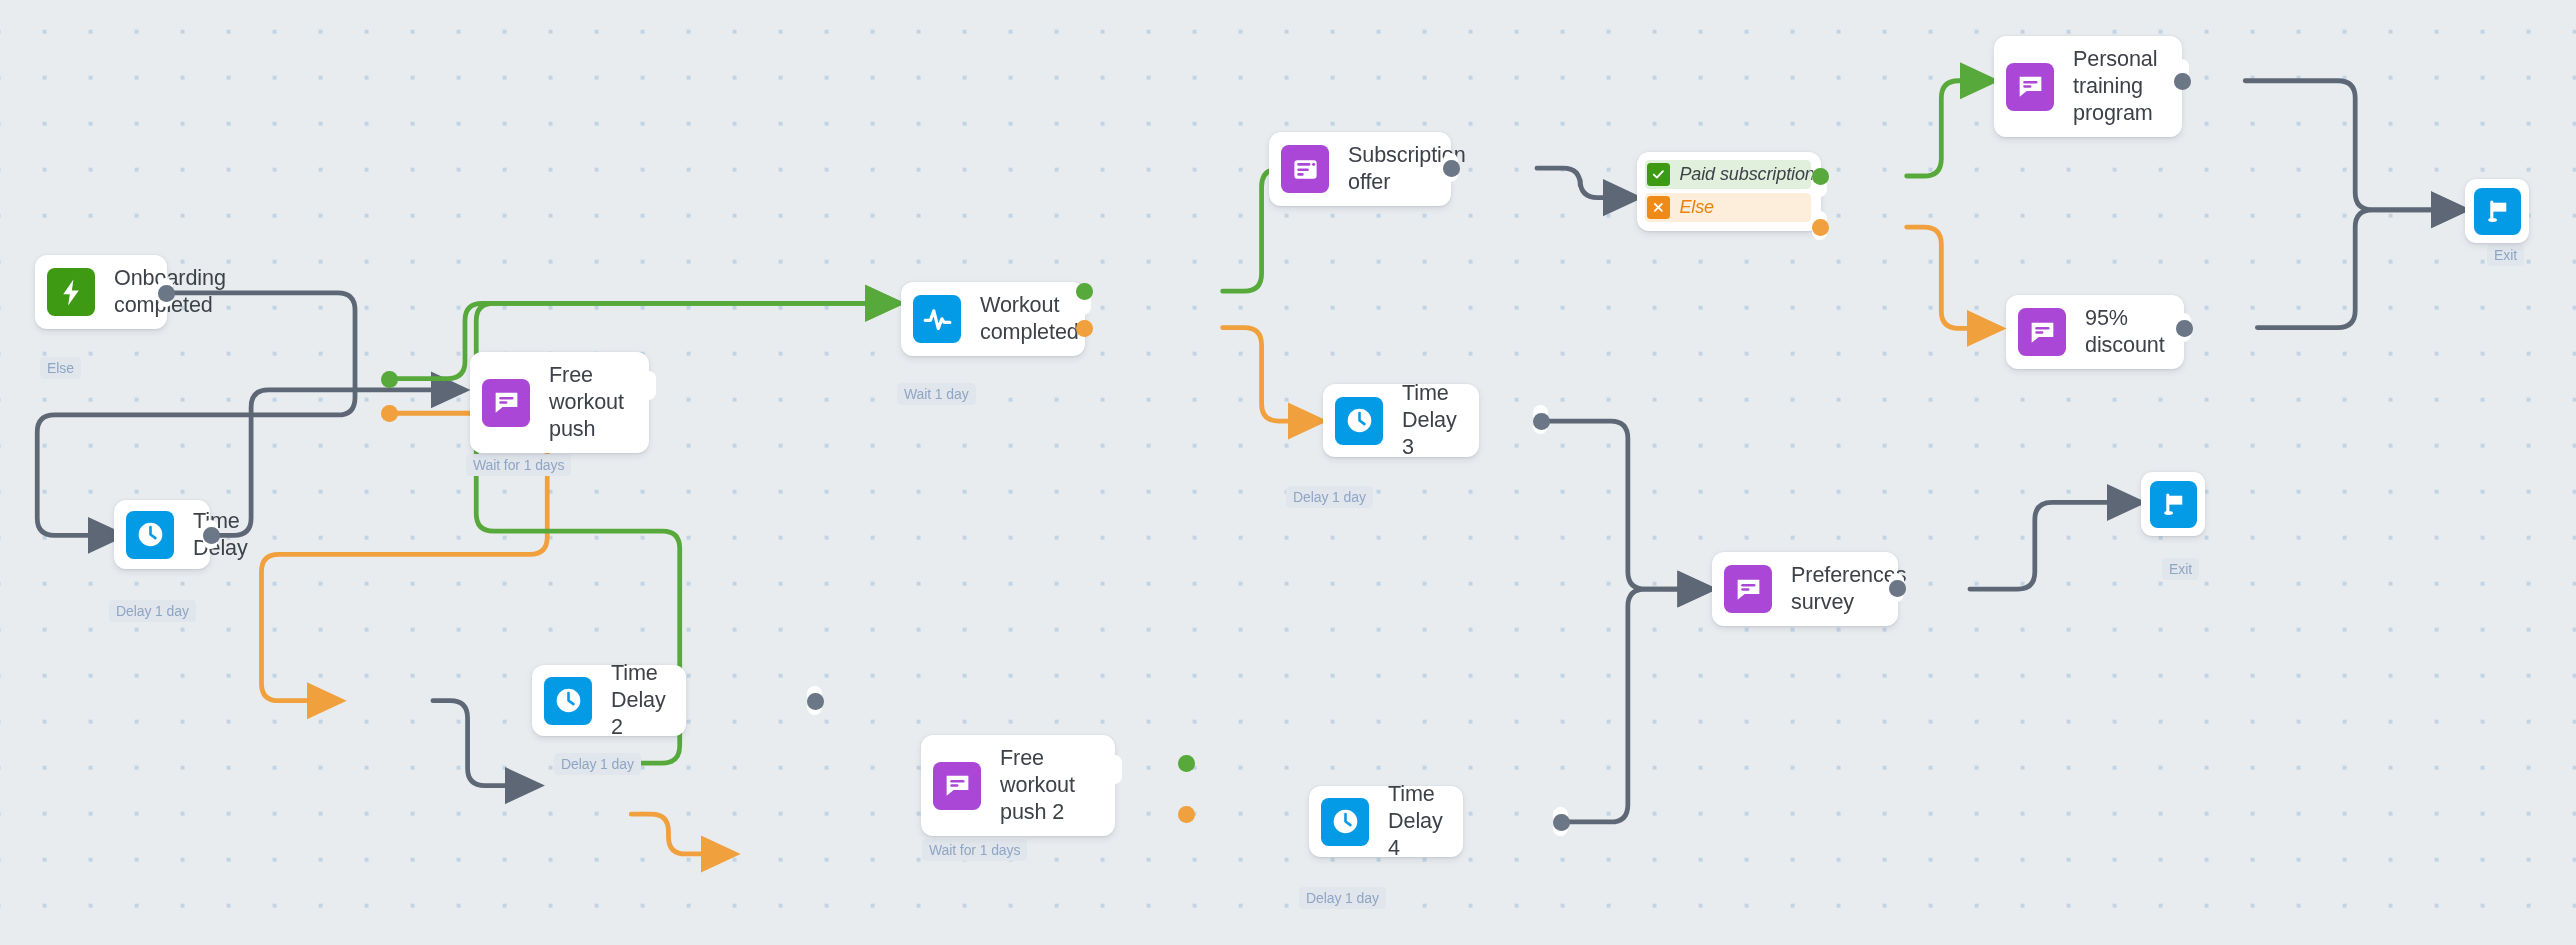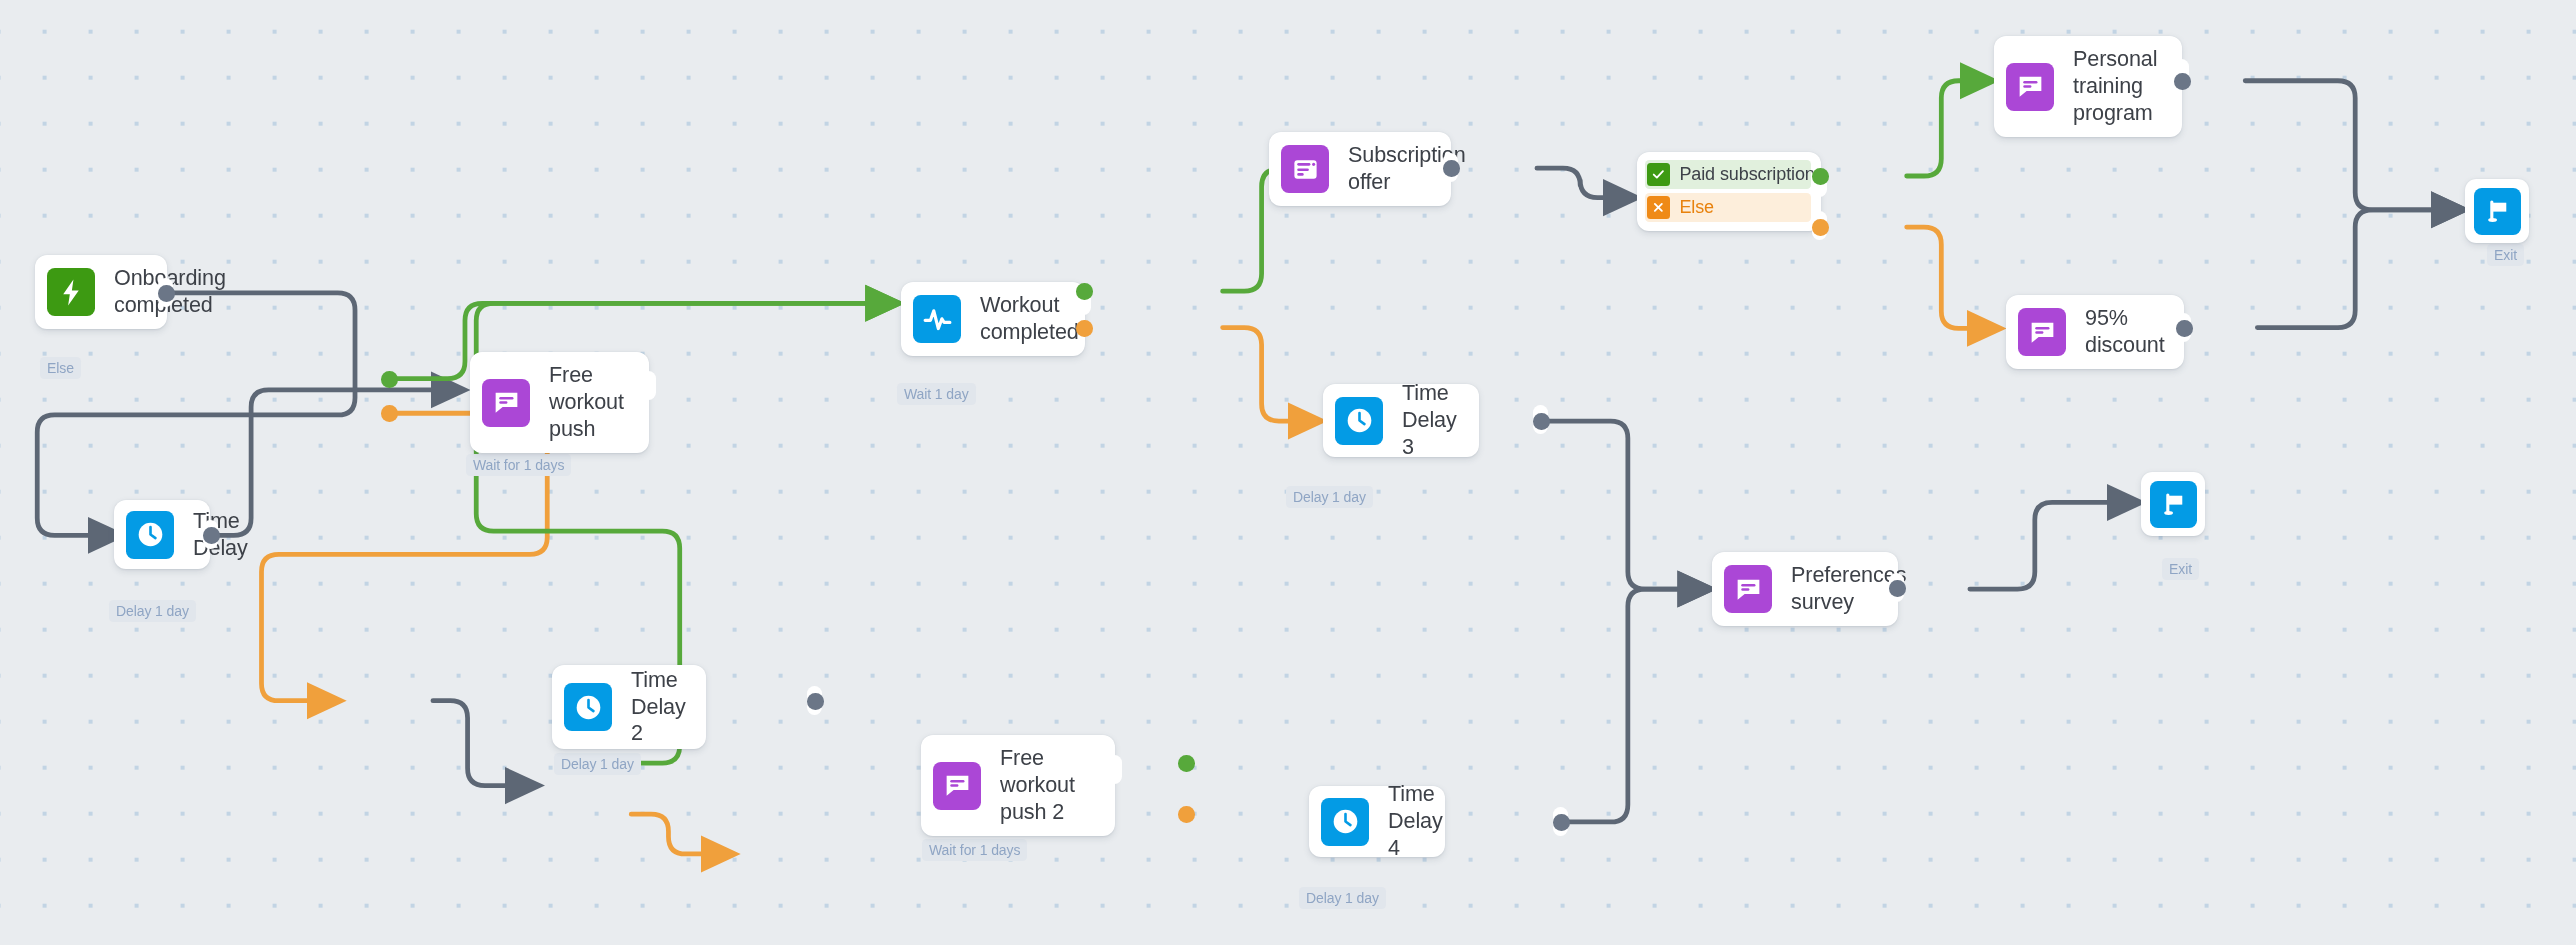--- a/index.html
+++ b/index.html
@@ -137,20 +137,21 @@
     flex: 0 0 auto;
     display: flex; align-items: center; justify-content: center;
   }
   .cond-badge.yes { background: #3d9a12; }
   .cond-badge.no  { background: #ef8a17; }
   .cond-label {
     margin-left: 9.5px;
     font-size: 18px;
     white-space: nowrap;
     letter-spacing: -0.1px;
+    font-style: italic;
   }
   .cond-label.yes { color: #3d4148; }
   .cond-label.no  { color: #e8820d; }
 </style>
 </head>
 <body>
 
 <div id="canvas">
 
   <svg id="edge-layer" viewBox="0 0 2975 1092" xmlns="http://www.w3.org/2000/svg">
@@ -344,21 +345,21 @@
           <circle cx="12" cy="12" r="8.6" fill="#fff"></circle>
           <path d="M12 6.6 V12 l3.6 2.6" stroke="#039be5" stroke-width="1.9" fill="none" stroke-linecap="round" stroke-linejoin="round"></path>
         </svg>
     </span>
     <span class="title">Time Delay 3</span>
   </div>
   <div class="notch" style="left:1533px; top:405px;"></div>
   <div class="port gray" style="left:1533px; top:413px;"></div>
   <div class="caption" style="left:1286px; top:486px;">Delay 1 day</div>
 
-  <div class="node" style="left:552px; top:665px; width:154px; height:84px;">
+  <div class="node" style="left:532px; top:665px; width:154px; height:71px;">
     <span class="icon ic-blue">
       <svg width="33" height="33" viewBox="0 0 24 24">
           <circle cx="12" cy="12" r="8.6" fill="#fff"></circle>
           <path d="M12 6.6 V12 l3.6 2.6" stroke="#039be5" stroke-width="1.9" fill="none" stroke-linecap="round" stroke-linejoin="round"></path>
         </svg>
     </span>
     <span class="title">Time Delay 2</span>
   </div>
   <div class="notch" style="left:807px; top:686px;"></div>
   <div class="port gray" style="left:807px; top:693px;"></div>
@@ -373,21 +374,21 @@
       </svg>
     </span>
     <span class="title">Free workout
 push 2</span>
   </div>
   <div class="notch" style="left:1107px; top:755px;"></div>
   <div class="port green" style="left:1178px; top:755px;"></div>
   <div class="port orange" style="left:1178px; top:806px;"></div>
   <div class="caption" style="left:922px; top:839px;">Wait for 1 days</div>
 
-  <div class="node" style="left:1309px; top:786px; width:136px; height:71px;">
+  <div class="node" style="left:1309px; top:786px; width:154px; height:71px;">
     <span class="icon ic-blue">
       <svg width="33" height="33" viewBox="0 0 24 24">
           <circle cx="12" cy="12" r="8.6" fill="#fff"></circle>
           <path d="M12 6.6 V12 l3.6 2.6" stroke="#039be5" stroke-width="1.9" fill="none" stroke-linecap="round" stroke-linejoin="round"></path>
         </svg>
     </span>
     <span class="title">Time Delay 4</span>
   </div>
   <div class="notch" style="left:1553px; top:807px;"></div>
   <div class="port gray" style="left:1553px; top:814px;"></div>

